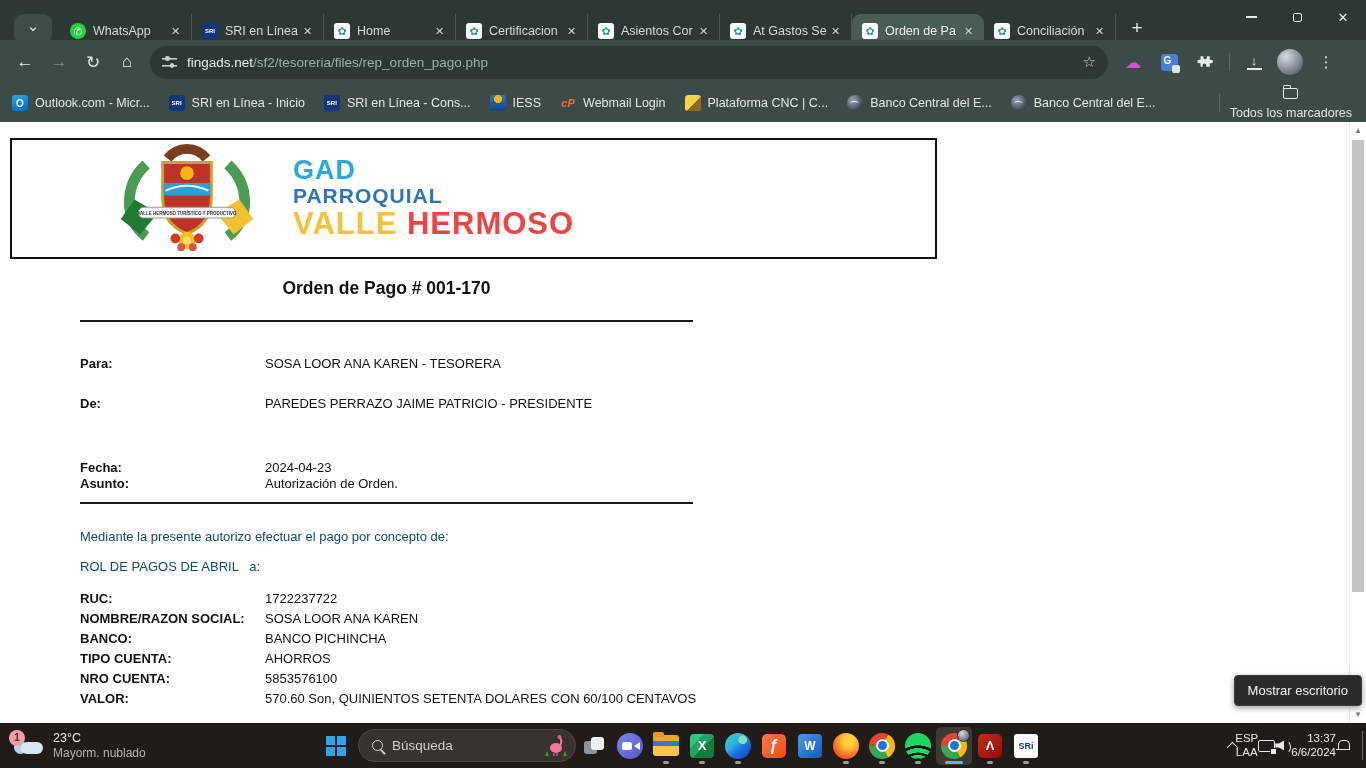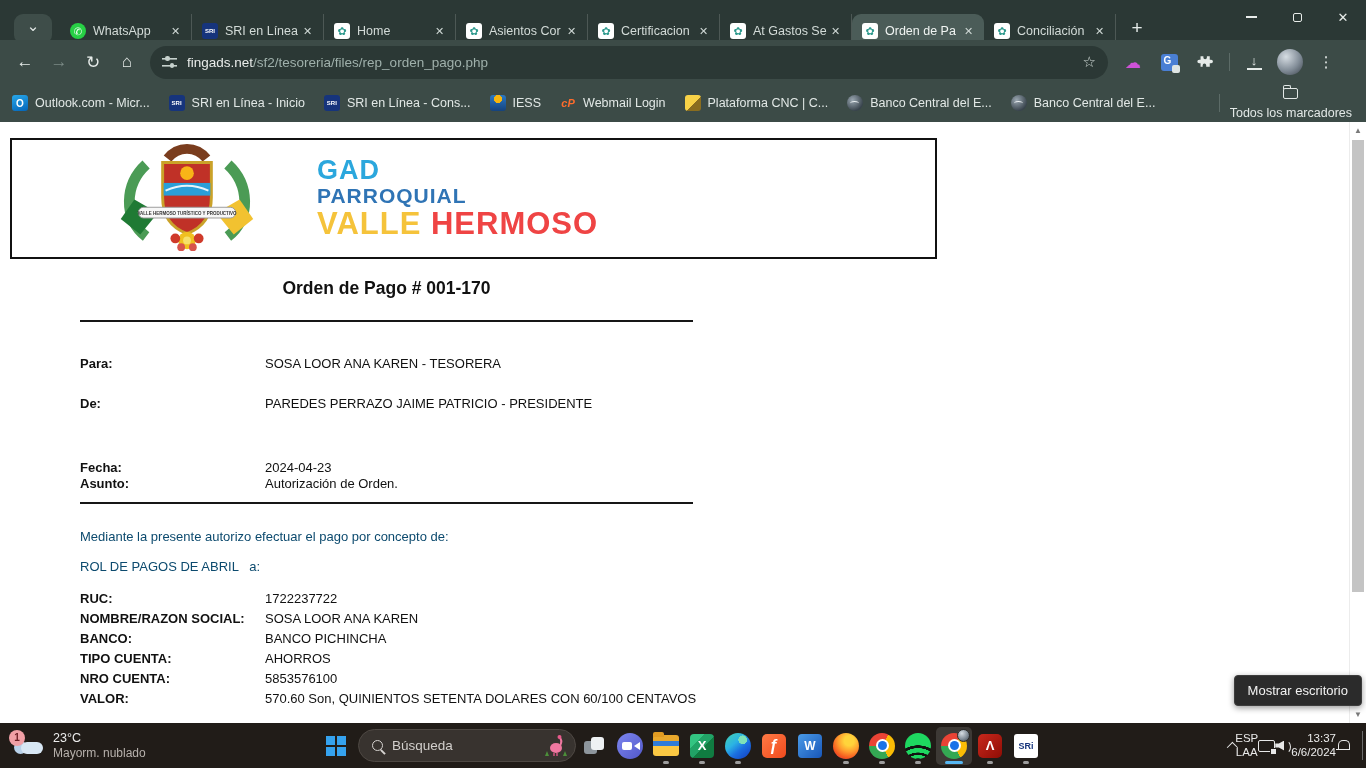--- a/index.html
+++ b/index.html
@@ -73,21 +73,21 @@
   .bm-bce{border-radius:50%;background:radial-gradient(circle at 35% 32%,#9aa7b1,#39444d 72%);}
   .bm-bce::after{content:"";position:absolute;left:3px;top:6px;width:9px;height:4px;border-top:1.4px solid #e8edf0;border-radius:50%;}
   .bm-right{margin-left:auto;display:flex;align-items:center;gap:10px;}
   .bm-vsep{width:1px;height:18px;background:#5c6b67;}
   .folder-icon{width:15px;height:11px;border:1.5px solid #e2e8e6;border-radius:2px;position:relative;margin-top:2px;}
   .folder-icon::before{content:"";position:absolute;top:-4px;left:-1px;width:6px;height:3px;border:1.5px solid #e2e8e6;border-bottom:none;border-radius:2px 2px 0 0;}
 
   
   .page{position:absolute;top:122px;left:0;right:0;bottom:45px;background:#fff;overflow:hidden;}
   .doc-headerbox{position:absolute;top:16px;left:10px;width:927px;height:121px;border:2px solid #111;display:flex;align-items:center;}
-  .logo-row{display:flex;align-items:center;margin-left:95px;gap:50px;}
+  .logo-row{display:flex;align-items:center;margin-left:95px;gap:26px;}
   .logo-text .l1{font-size:27px;font-weight:bold;color:#2ba7dd;letter-spacing:1px;line-height:28px;}
   .logo-text .l2{font-size:21px;font-weight:bold;color:#2f74b5;letter-spacing:1px;line-height:23px;}
   .logo-text .l3{font-size:31px;font-weight:bold;letter-spacing:1px;line-height:34px;}
   .logo-text .l3a{color:#f5c33b;}
   .logo-text .l3b{color:#ef4444;}
   .doc-title{position:absolute;top:156px;left:80px;width:613px;text-align:center;font-size:17.5px;font-weight:bold;color:#111;}
   .doc-hr{position:absolute;left:80px;width:613px;height:2px;background:#161616;}
   .hr1{top:198px;} .hr2{top:380px;}
   .memo-row{position:absolute;left:80px;width:800px;font-size:13px;color:#111;}
   .memo-row .lbl{font-weight:bold;display:inline-block;width:185px;}
@@ -182,26 +182,26 @@
           <span class="tab-title">SRI en Línea</span>
           <span class="tab-close"></span>
         </div>
         <div class="tab">
           <span class="fav fav-gad"></span>
           <span class="tab-title">Home</span>
           <span class="tab-close"></span>
         </div>
         <div class="tab">
           <span class="fav fav-gad"></span>
+          <span class="tab-title">Certificacion</span>
+          <span class="tab-close"></span>
+        </div>
+        <div class="tab">
+          <span class="fav fav-gad"></span>
           <span class="tab-title">Asientos Cor</span>
-          <span class="tab-close"></span>
-        </div>
-        <div class="tab">
-          <span class="fav fav-gad"></span>
-          <span class="tab-title">Certificacion</span>
           <span class="tab-close"></span>
         </div>
         <div class="tab">
           <span class="fav fav-gad"></span>
           <span class="tab-title">At Gastos Se</span>
           <span class="tab-close"></span>
         </div>
         <div class="tab active">
           <span class="fav fav-gad"></span>
           <span class="tab-title">Orden de Pa</span>

